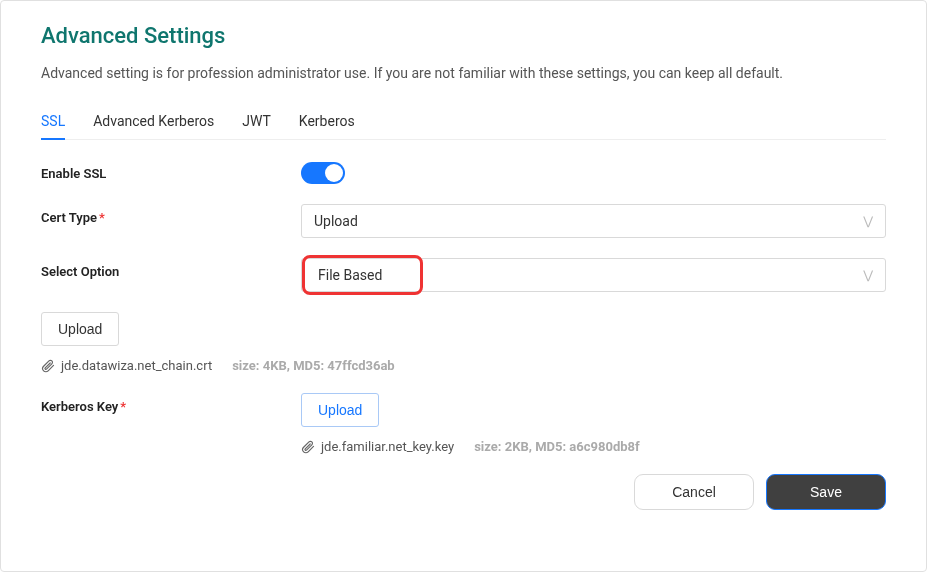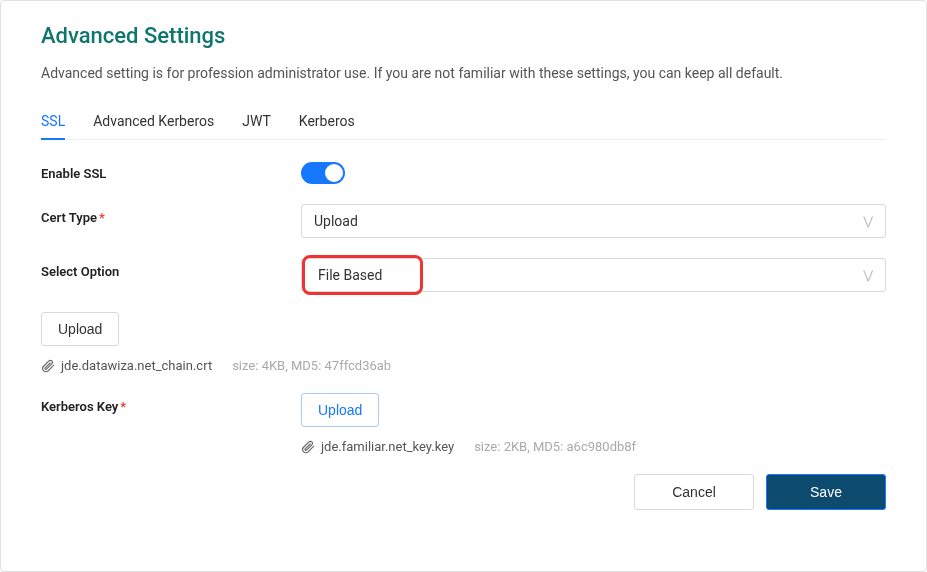--- a/index.html
+++ b/index.html
@@ -141,40 +141,40 @@
     align-items: center;
     font-size: 13px;
     color: #555;
   }
   .file-line .clip {
     margin-right: 6px;
     color: #666;
     display: inline-flex;
   }
   .file-line .fname { color: #555; margin-right: 20px; }
-  .file-line .meta { color: #aaa; }
+  .file-line .meta { color: #aaa; font-weight: bold; }
   
   .footer {
     display: flex;
     justify-content: flex-end;
     gap: 12px;
     margin-top: 10px;
   }
   .btn {
     min-width: 120px;
     height: 36px;
-    border-radius: 3px;
+    border-radius: 9px;
     font-size: 14px;
     cursor: pointer;
     border: 1px solid #d9d9d9;
     background: #fff;
     color: #333;
   }
   .btn.primary {
-    background: #0c4a6e;
+    background: #404040;
     border-color: #1677ff;
     color: #fff;
   }
   svg.clip-icon { width: 14px; height: 14px; }
 </style>
 </head>
 <body>
 
 <div class="panel">
 

